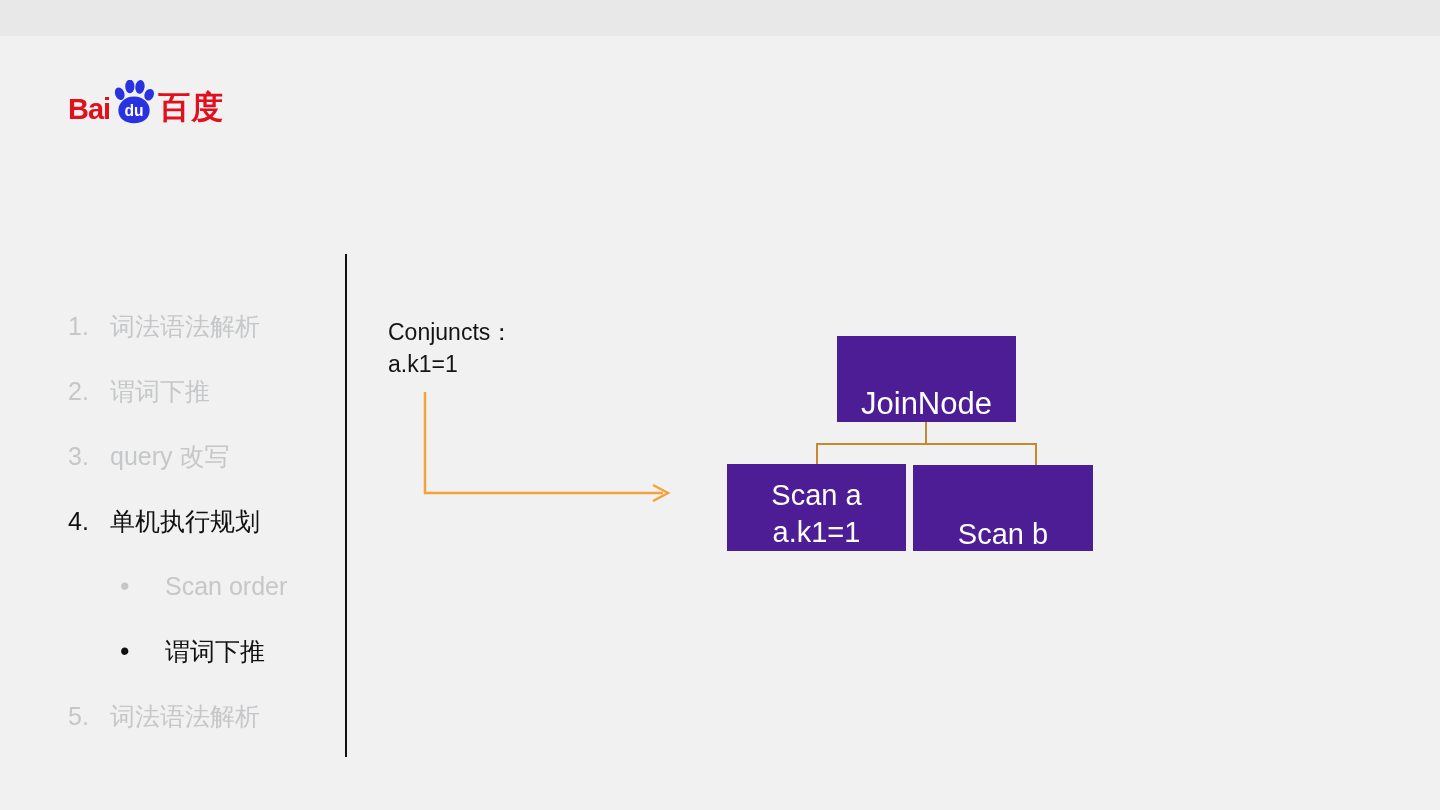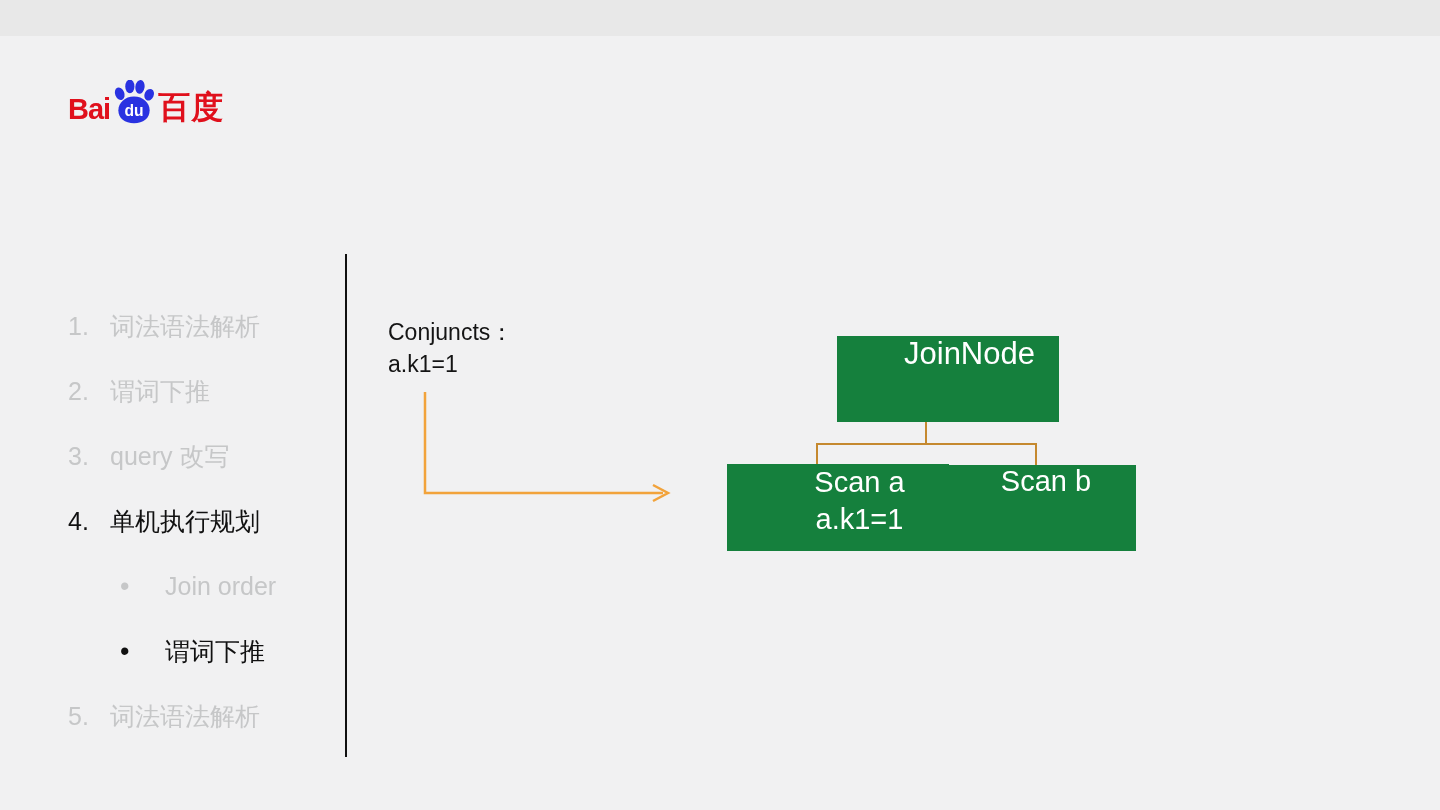--- a/index.html
+++ b/index.html
@@ -117,28 +117,27 @@
     position: absolute;
     left: 700px;
     top: 380px;
     width: 450px;
     height: 55px;
   }
 
   
   .node {
     position: absolute;
-    background: #15803d;
+    background: #4c1d95;
     color: #fff;
     display: flex;
     flex-direction: column;
     align-items: center;
-    justify-content: flex-start;
+    justify-content: flex-end;
     text-align: center;
-    padding-left: 43px;
   }
   .node-join {
     left: 837px;
     top: 300px;
     width: 179px;
     height: 86px;
     font-size: 31px;
   }
   .node-scan-a {
     left: 727px;
@@ -203,21 +202,21 @@
     <li class="inactive">
       <span class="marker">3.</span>
       <span>query 改写</span>
     </li>
     <li class="active">
       <span class="marker">4.</span>
       <span>单机执行规划</span>
     </li>
     <li class="inactive sub">
       <span class="marker">•</span>
-      <span>Join order</span>
+      <span>Scan order</span>
     </li>
     <li class="active sub">
       <span class="marker">•</span>
       <span>谓词下推</span>
     </li>
     <li class="inactive">
       <span class="marker">5.</span>
       <span>词法语法解析</span>
     </li>
   </ul>

